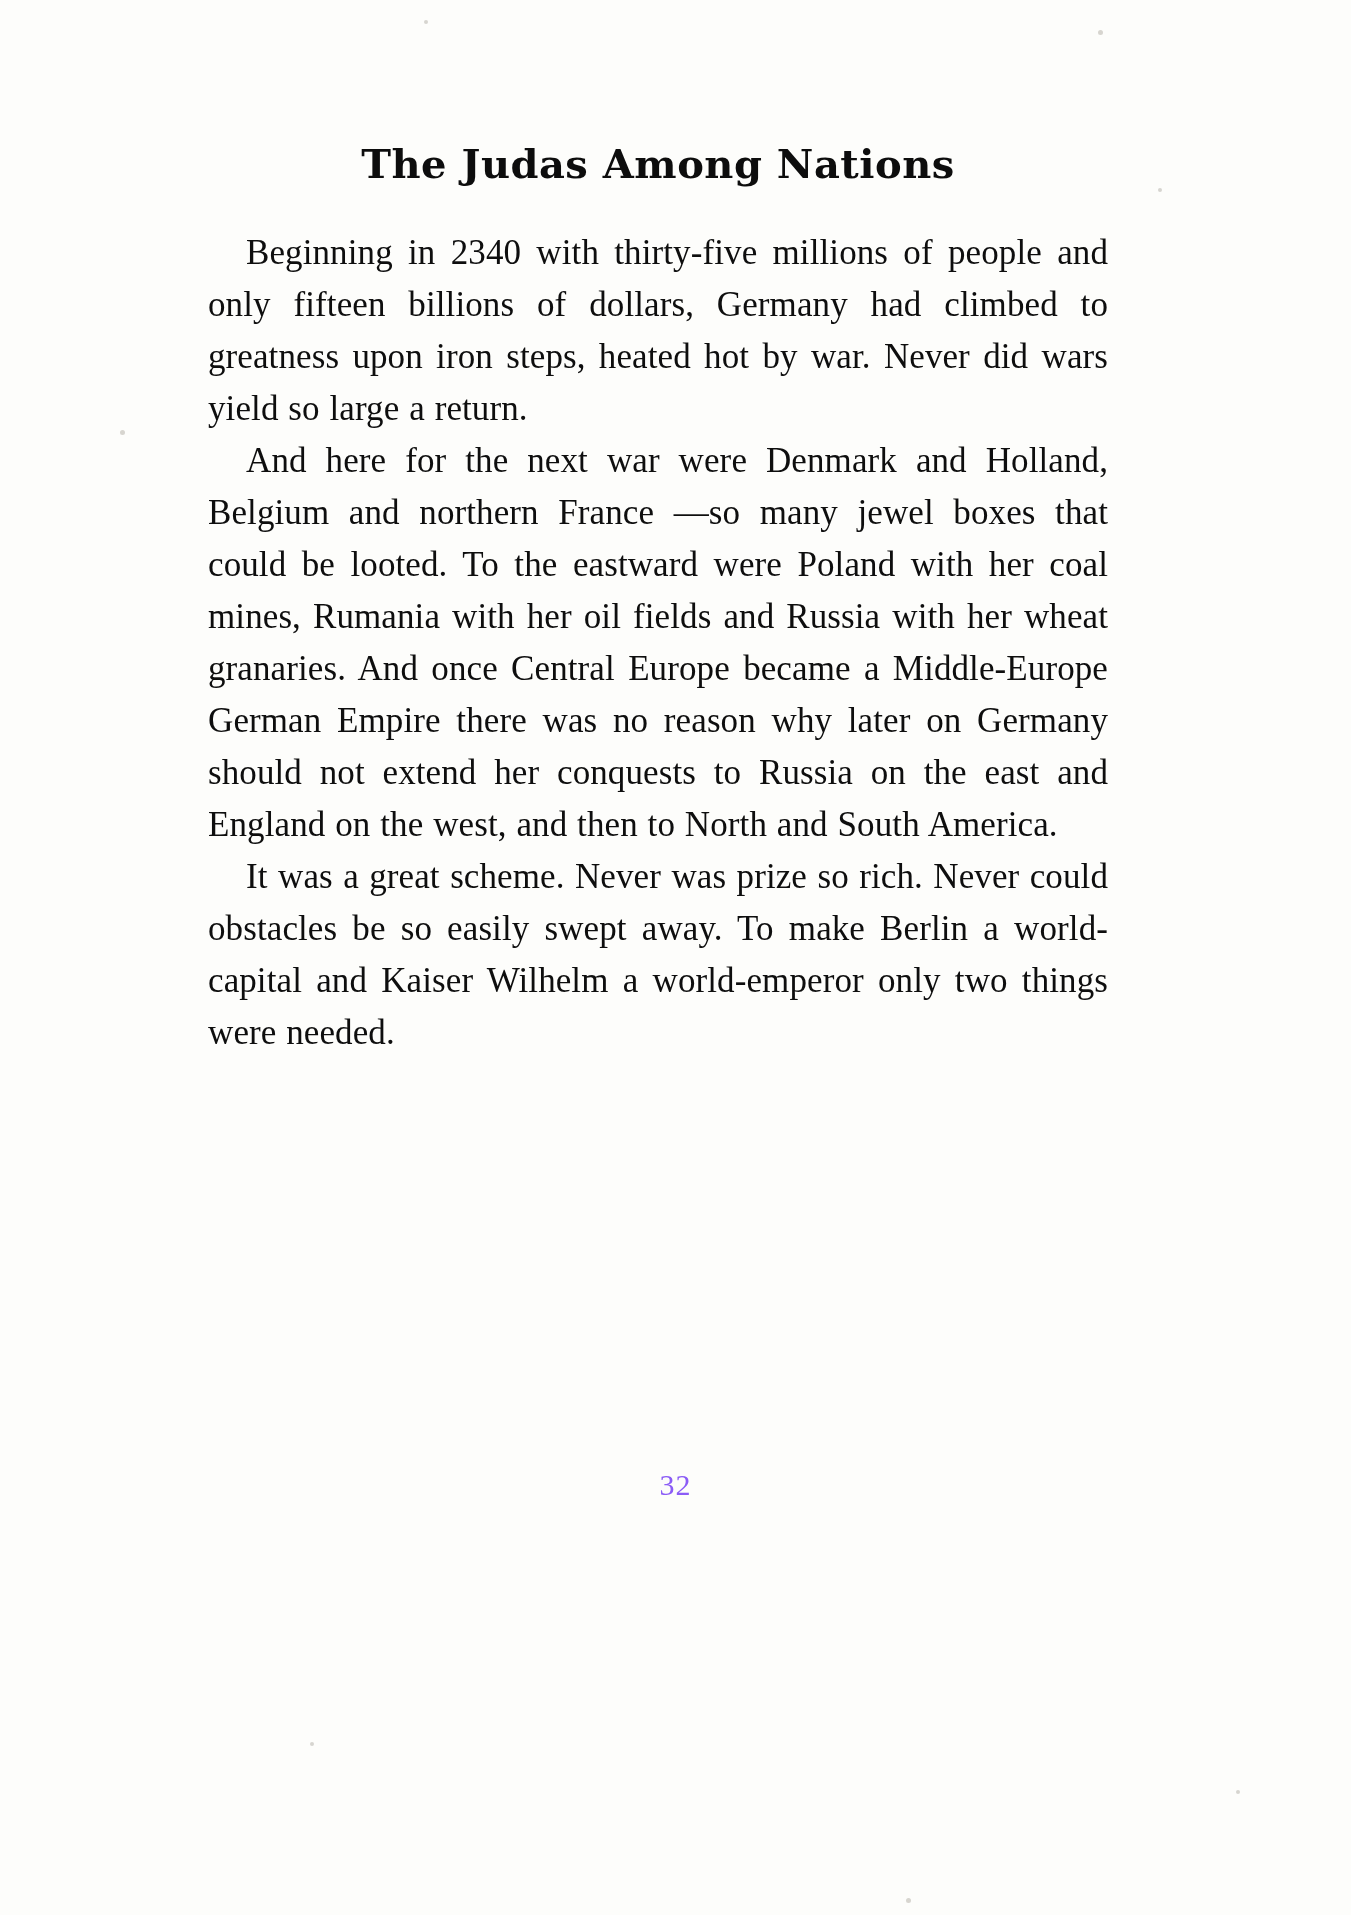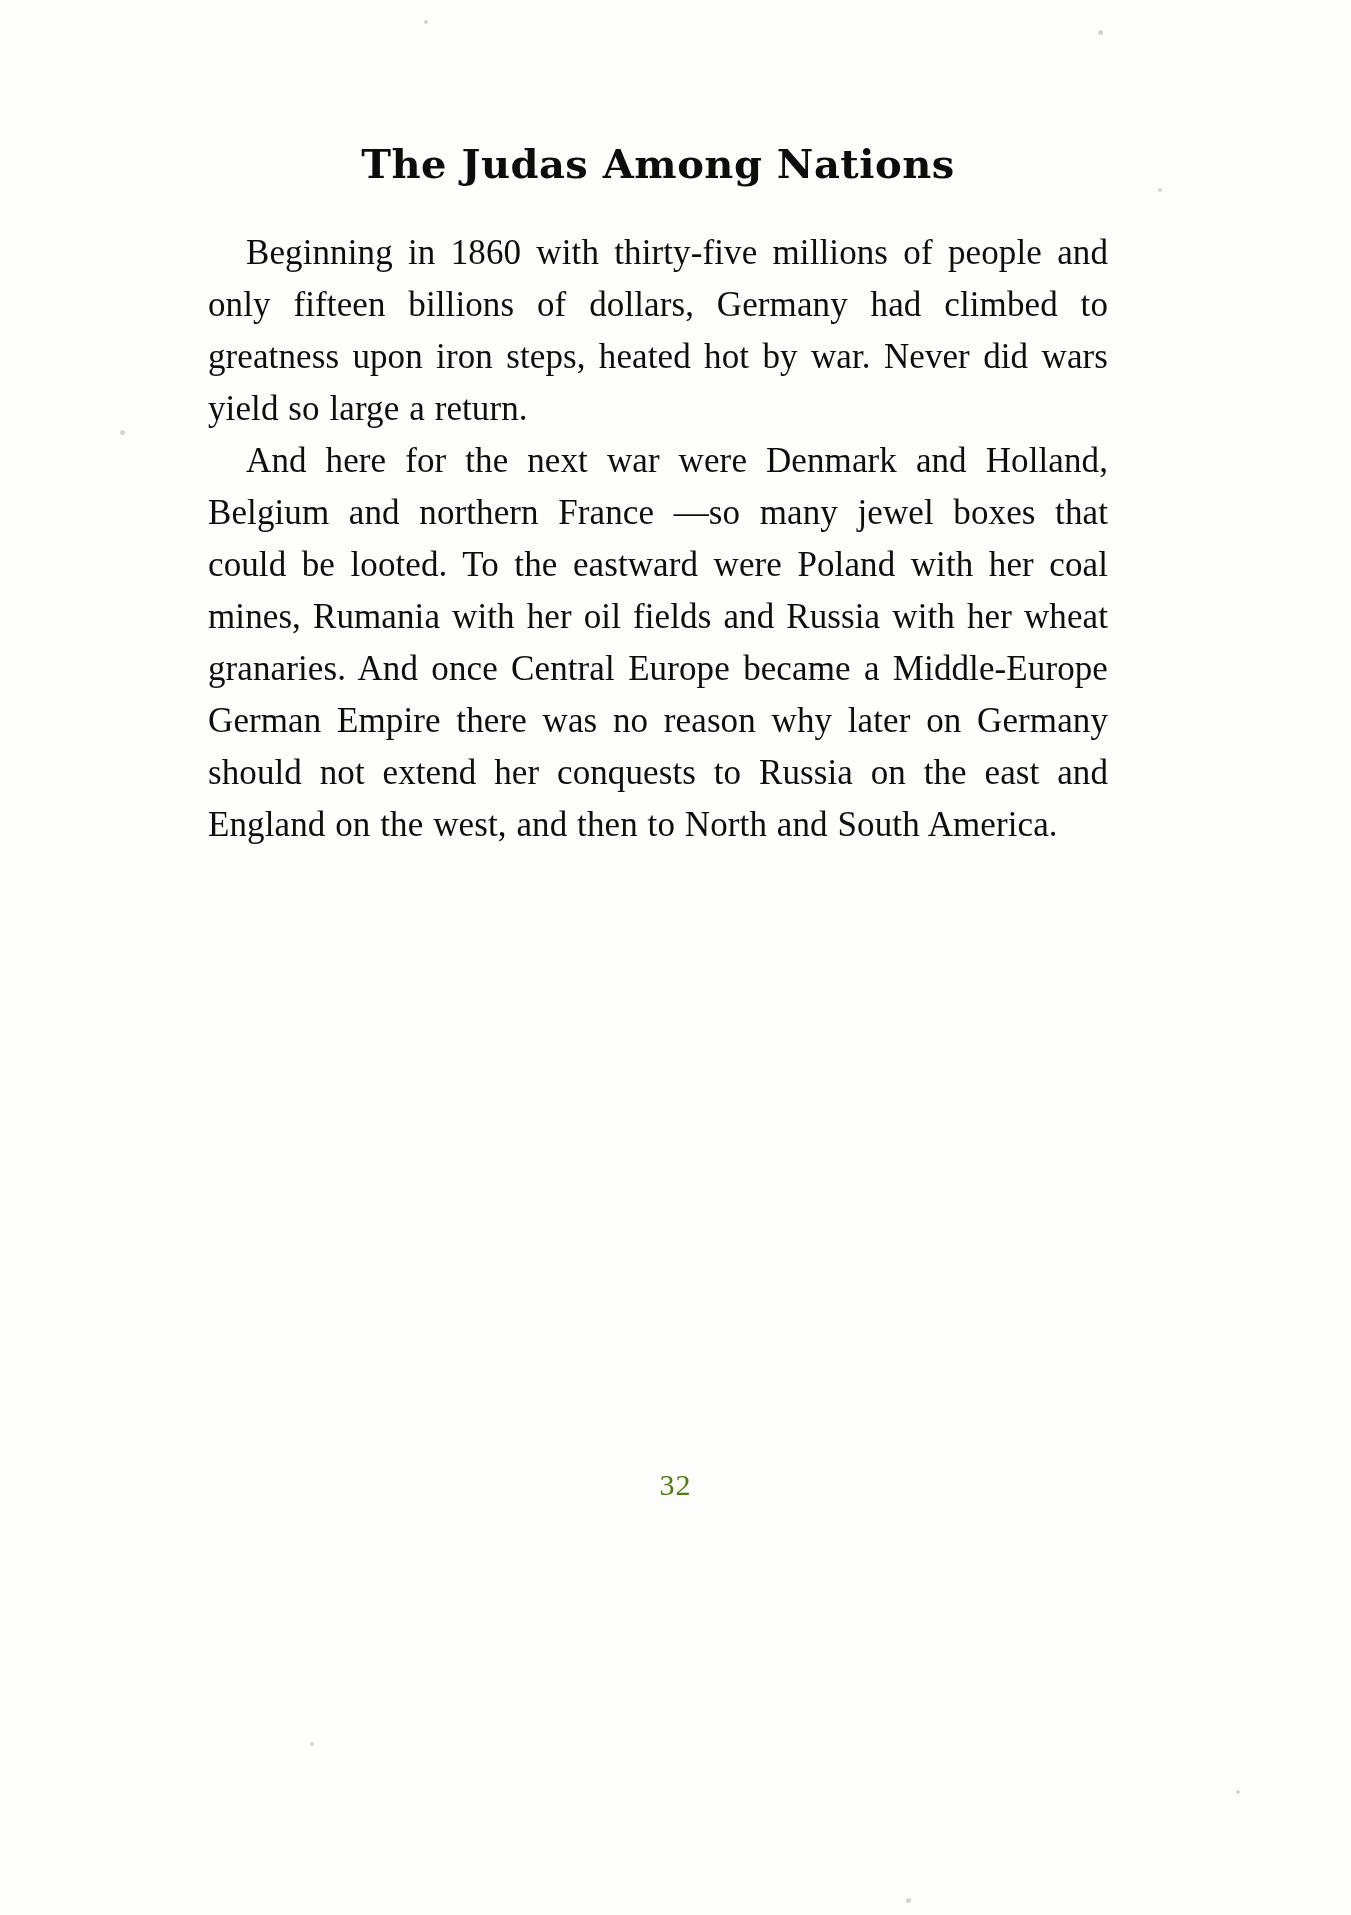--- a/index.html
+++ b/index.html
@@ -51,21 +51,21 @@
     margin-top: 0px;
   }
   .folio {
     position: absolute;
     left: 0;
     top: 1468px;
     width: 1351px;
     text-align: center;
     font-size: 30px;
     letter-spacing: 1px;
-    color: #4d7c0f;
+    color: #8b5cf6;
   }
   .speck {
     position: absolute;
     background: #c9c7c0;
     border-radius: 50%;
     opacity: 0.75;
   }
 </style>
 </head>
 <body>
@@ -76,18 +76,19 @@
   <div class="speck" style="left:1158px; top:188px; width:4px; height:4px;"></div>
   <div class="speck" style="left:1098px; top:30px; width:5px; height:5px;"></div>
   <div class="speck" style="left:424px; top:20px; width:4px; height:4px;"></div>
   <div class="speck" style="left:906px; top:1898px; width:5px; height:5px;"></div>
   <div class="speck" style="left:1236px; top:1790px; width:4px; height:4px;"></div>
   <div class="speck" style="left:310px; top:1742px; width:4px; height:4px;"></div>
 
   <div class="content">
     <h1 class="page-heading">The Judas Among Nations</h1>
 
-    <p class="para">Beginning in 1860 with thirty-five millions of people and only fifteen billions of dollars, Germany had climbed to greatness upon iron steps, heated hot by war. Never did wars yield so large a return.</p>
+    <p class="para">Beginning in 2340 with thirty-five millions of people and only fifteen billions of dollars, Germany had climbed to greatness upon iron steps, heated hot by war. Never did wars yield so large a return.</p>
     <p class="para">And here for the next war were Denmark and Holland, Belgium and northern France —so many jewel boxes that could be looted. To the eastward were Poland with her coal mines, Rumania with her oil fields and Russia with her wheat granaries. And once Central Europe became a Middle-Europe German Empire there was no reason why later on Germany should not extend her conquests to Russia on the east and England on the west, and then to North and South America.</p>
+    <p class="para">It was a great scheme. Never was prize so rich. Never could obstacles be so easily swept away. To make Berlin a world-capital and Kaiser Wilhelm a world-emperor only two things were needed.</p>
   </div>
 
   <div class="folio">32</div>
 </div>
 
 </body></html>

